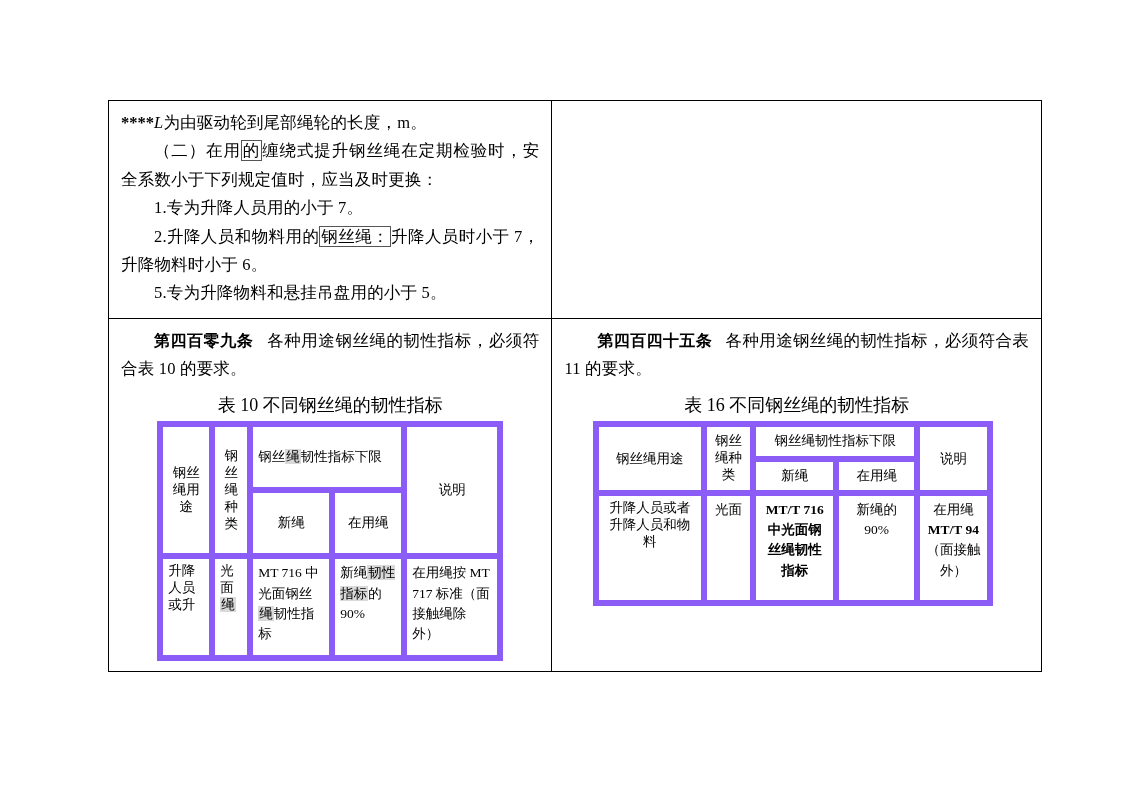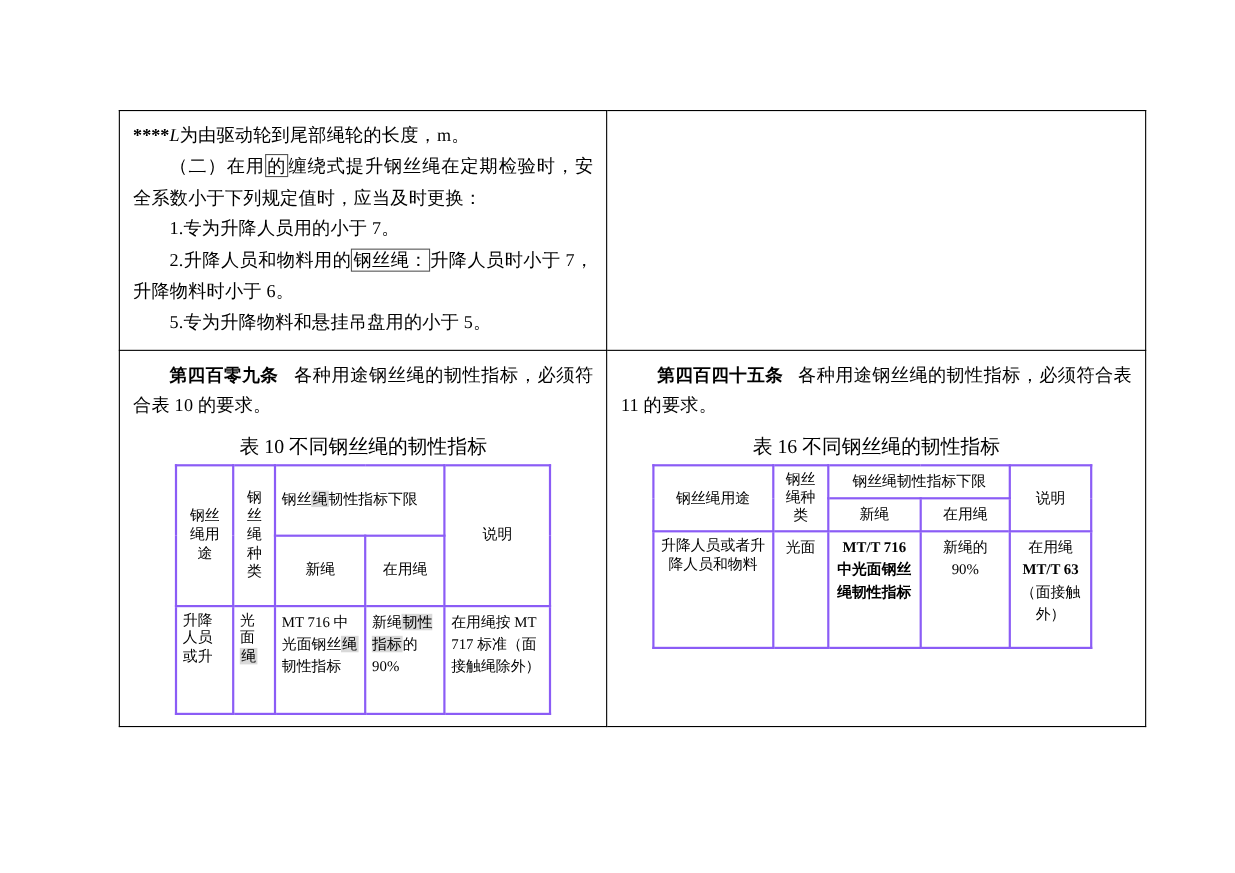--- a/index.html
+++ b/index.html
@@ -77,21 +77,21 @@
   }
 
   
   table.inner {
     border-collapse: collapse;
     table-layout: fixed;
     font-size: 13.5px;
     line-height: 1.5;
   }
   table.inner td, table.inner th {
-    border: 2px solid #8b5cf6;
+    border: 6px solid #8b5cf6;
     padding: 4px 5px;
     vertical-align: middle;
     font-weight: normal;
     text-align: center;
   }
   table.inner td.lft { text-align: left; }
 
   
   #inner-left {
     margin: 0 auto;
@@ -245,21 +245,21 @@
                   <td class="lft bold-cell">
                     <span>MT/T 716</span><br>
                     <span>中光面钢丝绳韧性指标</span>
                   </td>
                   <td class="lft">
                     <span>新绳的</span><br>
                     <span>90%</span>
                   </td>
                   <td class="lft">
                     <span>在用绳</span><br>
-                    <span class="bold">MT/T 63</span><br>
+                    <span class="bold">MT/T 94</span><br>
                     <span>（面接触</span><br>
                     <span>外）</span>
                   </td>
                 </tr>
               </tbody>
             </table>
           </div>
         </td>
       </tr>
     </tbody>

